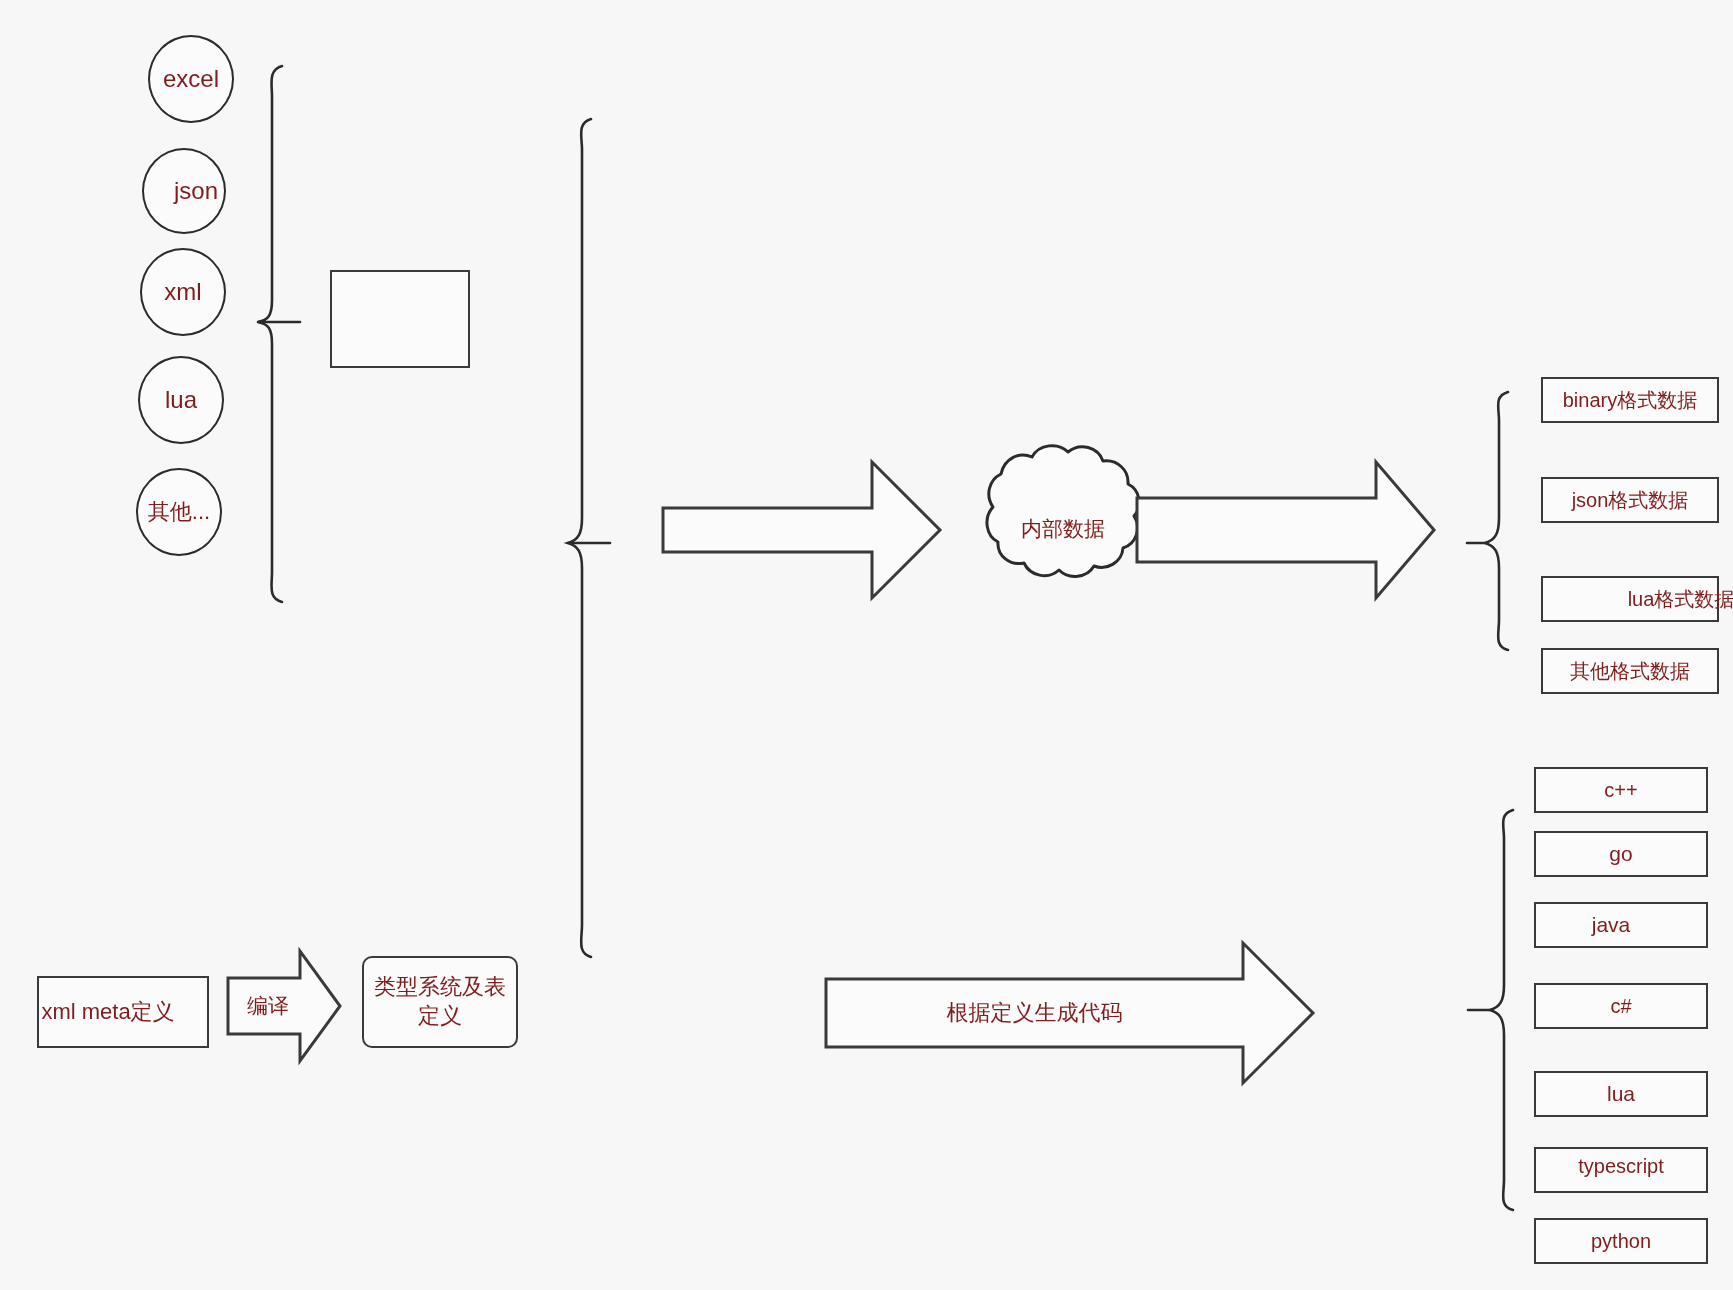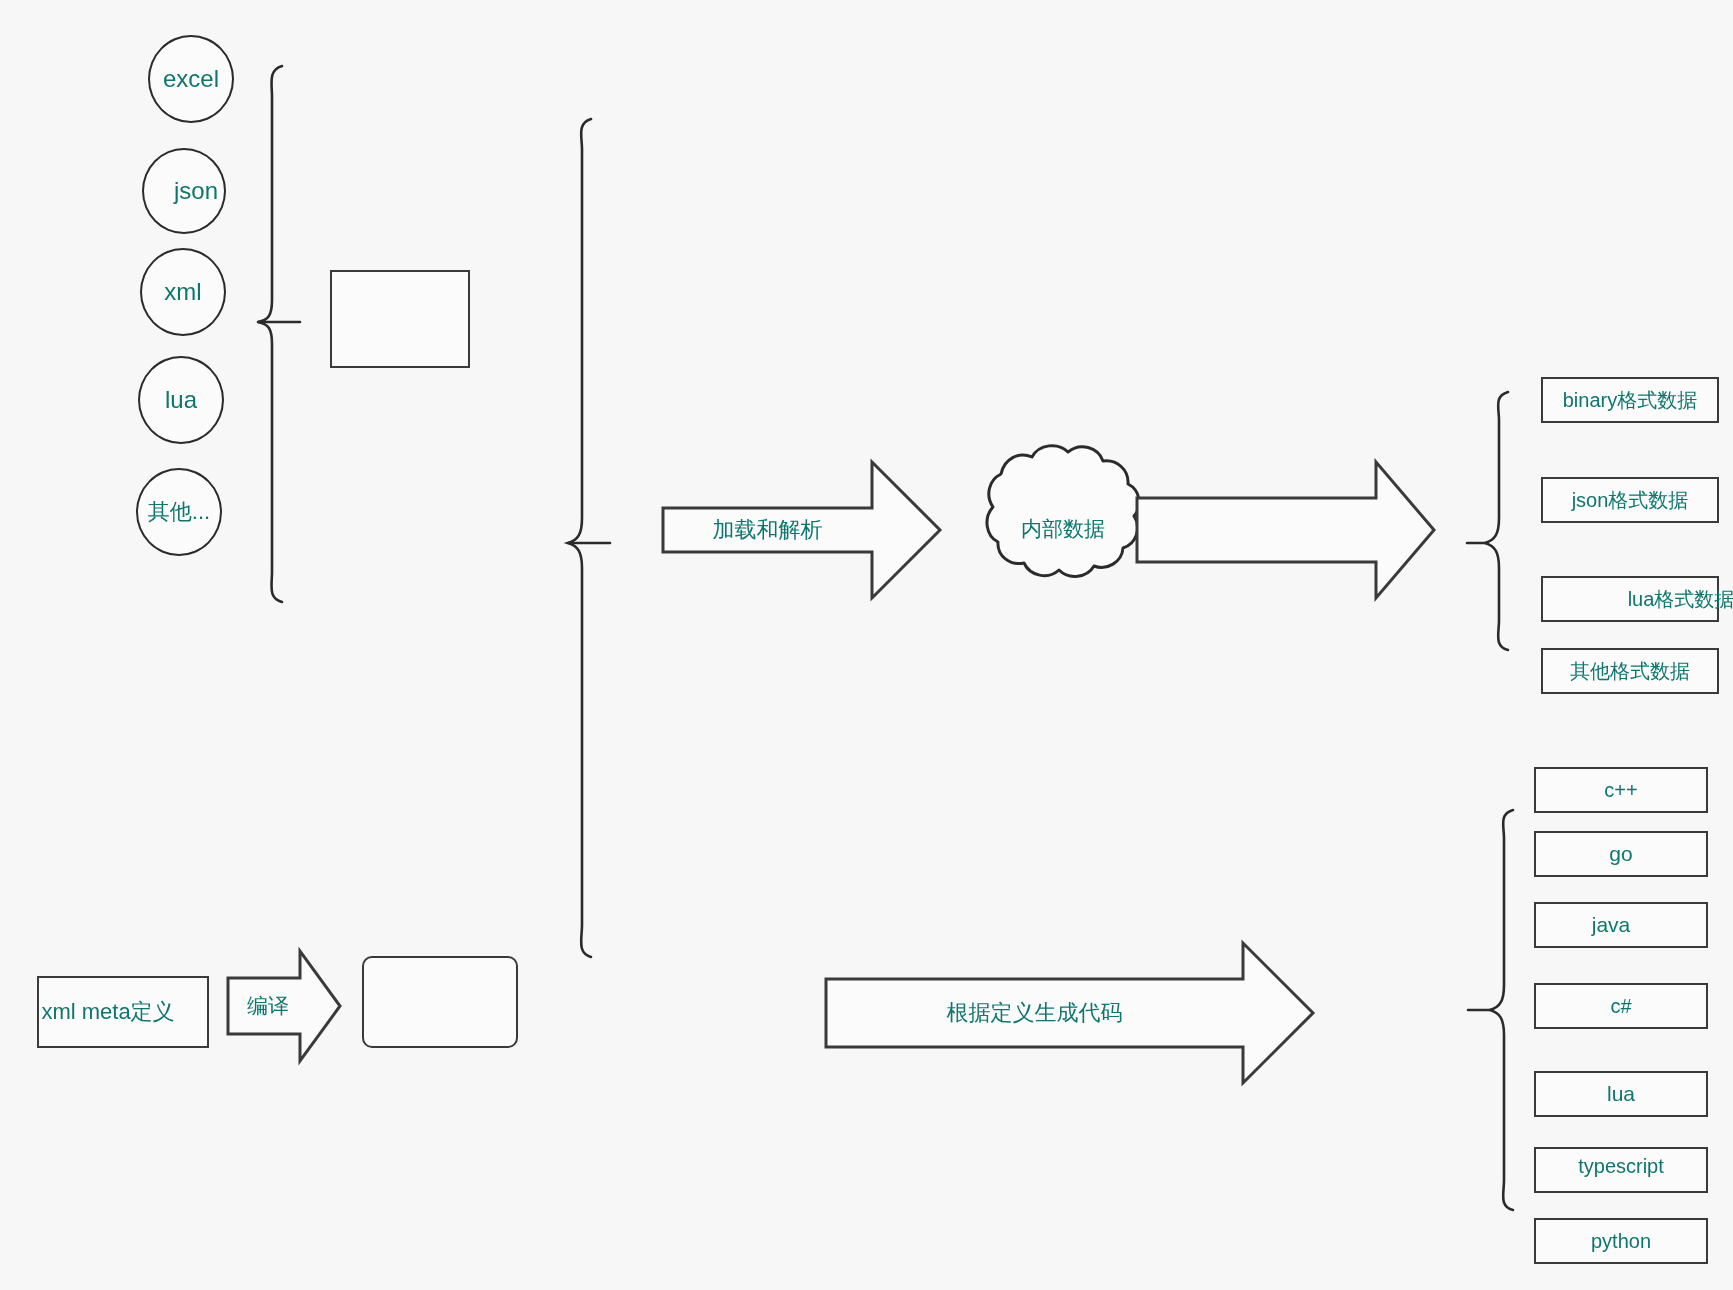--- a/index.html
+++ b/index.html
@@ -28,21 +28,21 @@
   }
   .node-label {
     position: absolute;
     display: flex;
     align-items: center;
     justify-content: center;
     text-align: center;
     line-height: 1.3;
     white-space: pre-line;
     pointer-events: none;
-    color: #0f766e;
+    color: #7f1d1d;
   }
   .shape {
     position: absolute;
     box-sizing: border-box;
   }
   .circle-node {
     border: 2.5px solid #2b2b2b;
     border-radius: 50%;
     background: #fbfbfb;
   }
@@ -162,21 +162,20 @@
   <div class="node-label txt-24" style="left:140px; top:248px; width:86px; height:88px;">xml</div>
 
   <div class="shape circle-node" style="left:138px; top:356px; width:86px; height:88px;"></div>
   <div class="node-label txt-24" style="left:138px; top:356px; width:86px; height:88px;">lua</div>
 
   <div class="shape circle-node" style="left:136px; top:468px; width:86px; height:88px;"></div>
   <div class="node-label txt-22" style="left:136px; top:468px; width:86px; height:88px;">其他...</div>
 
   <div class="shape rect-node" style="left:330px; top:270px; width:140px; height:98px;"></div>
 
-  <div class="node-label txt-22" style="left:663px; top:508px; width:209px; height:44px;">加载和解析</div>
 
   <div class="node-label txt-21" style="left:988px; top:508px; width:150px; height:42px;">内部数据</div>
 
 
   <div class="node-label txt-22" style="left:826px; top:991px; width:417px; height:44px;">根据定义生成代码</div>
 
   <div class="node-label txt-21" style="left:228px; top:984px; width:80px; height:44px;">编译</div>
 
   <div class="shape rect-node thin" style="left:1541px; top:377px; width:178px; height:46px;"></div>
   <div class="node-label txt-20" style="left:1541px; top:377px; width:178px; height:46px;">binary格式数据</div>
@@ -187,20 +186,22 @@
   <div class="shape rect-node thin" style="left:1541px; top:576px; width:178px; height:46px;"></div>
   <div class="node-label txt-20" style="left:1541px; top:576px; width:214px; height:46px;padding-left:33px;">lua格式数据</div>
 
   <div class="shape rect-node thin" style="left:1541px; top:648px; width:178px; height:46px;"></div>
   <div class="node-label txt-20" style="left:1541px; top:648px; width:178px; height:46px;">其他格式数据</div>
 
   <div class="shape rect-node" style="left:37px; top:976px; width:172px; height:72px;"></div>
   <div class="node-label txt-22" style="left:30px; top:976px; width:156px; height:72px;">xml meta定义</div>
 
   <div class="shape rect-node rounded" style="left:362px; top:956px; width:156px; height:92px;"></div>
+  <div class="node-label txt-22" style="left:362px; top:956px; width:156px; height:92px;">类型系统及表
+定义</div>
 
   <div class="shape rect-node thin" style="left:1534px; top:767px; width:174px; height:46px;"></div>
   <div class="node-label txt-20" style="left:1534px; top:767px; width:174px; height:46px;">c++</div>
 
   <div class="shape rect-node thin" style="left:1534px; top:831px; width:174px; height:46px;"></div>
   <div class="node-label txt-21" style="left:1534px; top:831px; width:174px; height:46px;">go</div>
 
   <div class="shape rect-node thin" style="left:1534px; top:902px; width:174px; height:46px;"></div>
   <div class="node-label txt-21" style="left:1534px; top:902px; width:154px; height:46px;">java</div>
 

